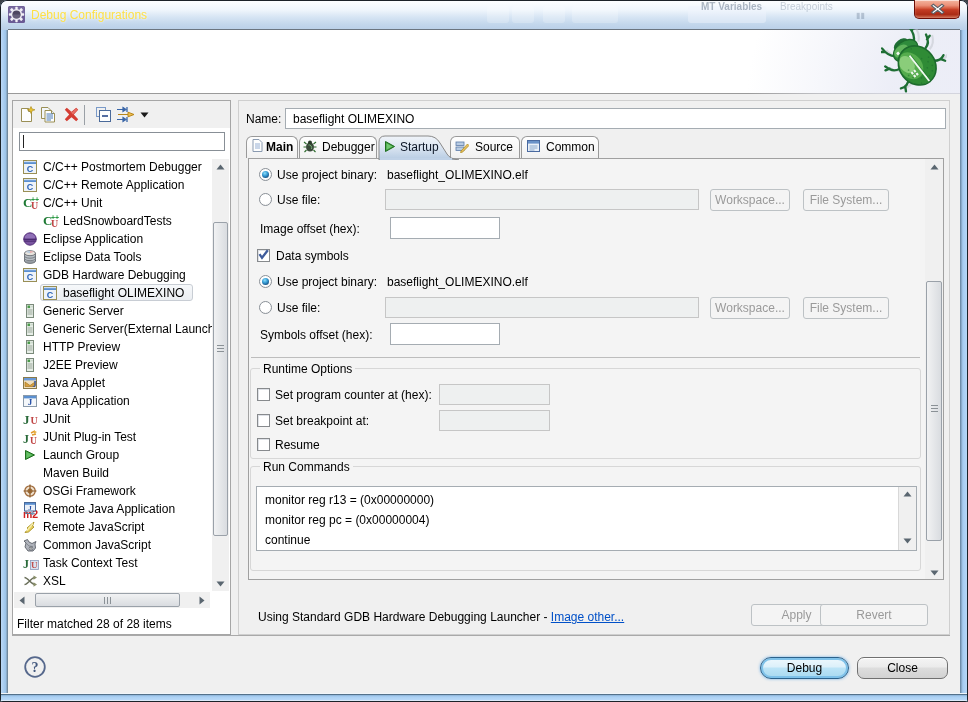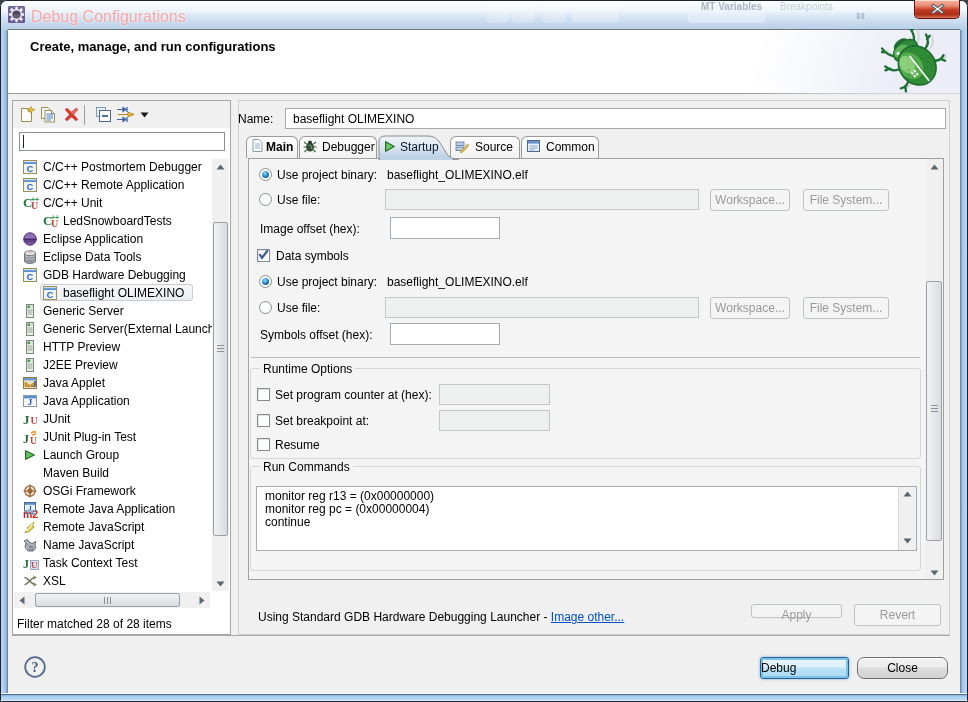--- a/index.html
+++ b/index.html
@@ -18,21 +18,21 @@
 #glassL { position:absolute; left:1px; top:30px; width:7px; height:664px;
   background:linear-gradient(90deg,#bcd8f6 0%,#a9cdf0 40%,#9cc3e8 68%,#7e97ac 88%,#5d7388 100%); }
 #glassR { position:absolute; right:1px; top:30px; width:7px; height:664px;
   background:linear-gradient(90deg,#607e9a 0%,#7d9cba 14%,#a6cbf0 40%,#b6d6f6 100%); }
 #glassB { position:absolute; left:1px; bottom:1px; width:966px; height:8px;
   background:linear-gradient(#f6f9fc 0%,#eef3f8 12%,#55718a 14%,#54718a 26%,#9cc4ea 32%,#aed2f4 55%,#b6d7f7 82%,#dcebfa 94%,#9db8ce 100%); }
 #client { position:absolute; left:8px; top:30px; width:952px; height:663px; background:#f0f0f0; }
 
 
 #titleicon { position:absolute; left:8px; top:6px; width:17px; height:17px; }
-#titletext { position:absolute; left:31px; top:8px; font-size:16px; color:#fca5a5; text-shadow:0 0 3px rgba(255,255,255,.9); }
+#titletext { position:absolute; left:31px; top:8px; font-size:12px; color:#fde047; text-shadow:0 0 3px rgba(255,255,255,.9); }
 .ghost { position:absolute; top:6px; height:17px; border-radius:3px; background:rgba(255,255,255,.22); }
 .ghosttxt { position:absolute; top:1px; font-size:10px; color:rgba(80,100,125,.30); white-space:nowrap; filter:blur(.5px); }
 #closebtn { position:absolute; left:914px; top:0px; width:46px; height:19px;
   border-radius:0 1px 5px 5px; border:1px solid #6c0d05; border-top:none;
   background:linear-gradient(#f4b49e 0%, #eb9078 30%, #d55b40 46%, #c43c24 54%, #ab2c15 80%, #cf6f53 100%);
   box-shadow:inset 0 1px 0 rgba(255,255,255,.55), inset 0 0 2px rgba(255,255,255,.35); }
 #closebtn svg { position:absolute; left:14px; top:2px; }
 
 
 #header { position:absolute; left:8px; top:30px; width:952px; height:64px;
@@ -92,21 +92,20 @@
   <div class="ghosttxt" style="left:701px;color:rgba(60,80,105,.40);font-weight:bold;">MT Variables</div>
   <div class="ghosttxt" style="left:780px;">Breakpoints</div>
   <div class="ghosttxt" style="left:856px;font-size:8px;top:11px;">▮▮</div>
   <div id="closebtn">
     <svg width="17" height="15" viewBox="0 0 17 15">
       <path d="M4 3 L8.5 6.5 L13 3 L15 4.5 L10.5 8 L15 11.5 L13 13 L8.5 9.5 L4 13 L2 11.5 L6.5 8 L2 4.5 Z" fill="#ffffff" stroke="#5a5f66" stroke-width="1.1" transform="scale(0.95) translate(0.6,-0.6)"></path>
     </svg>
   </div>
 
   <div id="header">
-    <div id="headertitle">Create, manage, and run configurations</div>
     <div style="position:absolute;right:0;top:0;width:260px;height:64px;background:radial-gradient(circle 300px at 108% 115%, rgba(230,232,244,.75) 30%, rgba(236,238,247,.45) 55%, rgba(255,255,255,0) 78%);"></div>
   </div>
   <svg class="abs" style="left:881px;top:29px;" width="66" height="64" viewBox="0 0 66 64">
     <g transform="rotate(-38 32 31) translate(32 33) scale(1.08)">
       <g stroke="#c0c4ca" stroke-width="2" fill="none" opacity="0.5" transform="translate(3.2,2.8)">
         <path d="M-11 -15 C-15 -18, -17 -22, -17 -27"></path>
           <path d="M-15 -3 C-20 -4, -23 -7, -25 -12"></path>
         <path d="M-13 9 C-17 12, -21 13, -25 11"></path>
           <path d="M11 -15 C15 -18, 17 -22, 17 -27"></path>
         <path d="M15 -3 C20 -4, 23 -7, 25 -12"></path>
@@ -338,21 +337,21 @@
         <path d="M2 12.5 L5 9 L4 8 L11 2 L9.5 6 L11 7 L5.5 12 Z" fill="#e8d060" stroke="#a89020" stroke-width="0.9"></path>
         <path d="M3.5 11 L10 3.5" stroke="#f8f0b0" stroke-width="1.2"></path>
       </svg></div>
   <div class="abs" style="left:43px;top:520px;white-space:nowrap;">Remote JavaScript</div>
   <div class="abs" style="left:23px;top:538px;"><svg width="14" height="14" viewBox="0 0 14 14">
         <path d="M1 3 L3 5 L2 9 L5 13 L10 13 L12.5 10 L12 6 L13 3.5 L9 5.5 L6 4 L4.5 1.5 Z" fill="#b0b4bc" stroke="#5a5f66" stroke-width="0.9"></path>
         <path d="M3 5 L6 8 L10 8.5" fill="none" stroke="#7a7f86" stroke-width="0.8"></path>
         <circle cx="8" cy="10.5" r="1.8" fill="#e8eaec" stroke="#5a5f66" stroke-width="0.7"></circle>
         <text x="8" y="12" font-family="Liberation Sans" font-size="3.5" text-anchor="middle" fill="#333">9</text>
       </svg></div>
-  <div class="abs" style="left:43px;top:538px;white-space:nowrap;">Name JavaScript</div>
+  <div class="abs" style="left:43px;top:538px;white-space:nowrap;">Common JavaScript</div>
   <div class="abs" style="left:23px;top:556px;"><svg width="16" height="14" viewBox="0 0 16 14">
         <text x="0" y="11.5" font-family="Liberation Serif" font-size="12" font-weight="bold" fill="#2a6a3a">J</text>
         <rect x="7.5" y="4.5" width="8" height="9" fill="#d8e2f0" stroke="#8a9ab8" stroke-width="0.8"></rect>
         <text x="8" y="12" font-family="Liberation Serif" font-size="9" font-weight="bold" fill="#c05050">U</text>
       </svg></div>
   <div class="abs" style="left:43px;top:556px;white-space:nowrap;">Task Context Test</div>
   <div class="abs" style="left:23px;top:574px;"><svg width="14" height="14" viewBox="0 0 14 14">
         <path d="M1.5 3.5 C5 3.5 8 10.5 12 10.5 M1.5 10.5 C5 10.5 8 3.5 12 3.5" fill="none" stroke="#6a6f5a" stroke-width="1.4"></path>
         <path d="M10.5 1.5 L14 3.5 L10.5 5.8 Z" fill="#8a8f6a"></path>
         <path d="M10.5 8.2 L14 10.5 L10.5 12.8 Z" fill="#8a8f6a"></path>
@@ -376,21 +375,21 @@
   <svg class="abs" style="left:199px;top:596px;" width="6" height="9" viewBox="0 0 6 9">
       <path d="M0.5 0.5 L0.5 8.5 L5.5 4.5 Z" fill="#5a6670"></path>
     </svg>
   <div class="sb-thumb-h" style="left:35px;top:593px;width:145px;height:14px;"></div>
   <div class="grip-h" style="left:104px;top:597px;"></div>
   <div class="grip-h" style="left:107px;top:597px;"></div>
   <div class="grip-h" style="left:110px;top:597px;"></div>
   <div class="lbl" style="left:17px;top:617px;">Filter matched 28 of 28 items</div>
 
   <div class="abs" style="left:238px;top:100px;width:712px;height:535px;border:1px solid #cfcfcf;background:#f0f0f0;"></div>
-  <div class="lbl" style="left:238px;top:112px;">Name:</div>
+  <div class="lbl" style="left:246px;top:112px;">Name:</div>
   <div class="wfld" style="left:285px;top:108px;width:661px;height:21px;"></div>
   <div class="lbl" style="left:293px;top:112px;">baseflight OLIMEXINO</div>
   <div class="abs" style="left:248px;top:158px;width:696px;height:422px;border:1px solid #a0a0a0;background:#f4f4f4;"></div>
   <div class="abs" style="left:246px;top:136px;width:52px;height:22px;border:1px solid #9a9a9a;border-bottom:none;border-radius:6px 6px 0 0;background:linear-gradient(#fefefe,#f1f1f1);"></div>
   <div class="lbl" style="left:266px;top:140px;font-weight:bold;">Main</div>
   <div class="abs" style="left:299px;top:136px;width:78px;height:22px;border:1px solid #9a9a9a;border-bottom:none;border-radius:6px 6px 0 0;background:linear-gradient(#fefefe,#f1f1f1);"></div>
   <div class="lbl" style="left:322px;top:140px;">Debugger</div>
   <div class="abs" style="left:450px;top:136px;width:70px;height:22px;border:1px solid #9a9a9a;border-bottom:none;border-radius:6px 6px 0 0;background:linear-gradient(#fefefe,#f1f1f1);"></div>
   <div class="lbl" style="left:475px;top:140px;">Source</div>
   <div class="abs" style="left:521px;top:136px;width:78px;height:22px;border:1px solid #9a9a9a;border-bottom:none;border-radius:6px 6px 0 0;background:linear-gradient(#fefefe,#f1f1f1);"></div>
@@ -480,32 +479,32 @@
   <div class="lbl" style="left:275px;top:388px;">Set program counter at (hex):</div>
   <div class="dfld" style="left:439px;top:384px;width:111px;height:21px;"></div>
   <div class="check" style="left:257px;top:414px;"></div>
   <div class="lbl" style="left:275px;top:414px;">Set breakpoint at:</div>
   <div class="dfld" style="left:439px;top:410px;width:111px;height:21px;"></div>
   <div class="check" style="left:257px;top:438px;"></div>
   <div class="lbl" style="left:275px;top:438px;">Resume</div>
   <div class="grp" style="left:250px;top:466px;width:671px;height:105px;"></div>
   <div class="lbl" style="left:260px;top:460px;background:#f4f4f4;padding:0 3px;">Run Commands</div>
   <div class="wfld" style="left:256px;top:486px;width:661px;height:65px;"></div>
-  <div class="lbl" style="left:265px;top:490px;line-height:13px;">monitor reg r13 = (0x00000000)<br>monitor reg pc = (0x00000004)<br>continue</div>
+  <div class="lbl" style="left:265px;top:490px;line-height:20px;">monitor reg r13 = (0x00000000)<br>monitor reg pc = (0x00000004)<br>continue</div>
   <div class="abs" style="left:898px;top:487px;width:18px;height:63px;background:#f0f0f0;border-left:1px solid #d8d8d8;"></div>
   <svg class="abs" style="left:903px;top:491px;" width="9" height="6" viewBox="0 0 9 6">
       <path d="M4.5 0.5 L8.5 5.5 L0.5 5.5 Z" fill="#5a6670"></path>
     </svg>
   <svg class="abs" style="left:903px;top:538px;" width="9" height="6" viewBox="0 0 9 6">
       <path d="M0.5 0.5 L8.5 0.5 L4.5 5.5 Z" fill="#5a6670"></path>
     </svg>
   <div class="lbl" style="left:258px;top:610px;">Using Standard GDB Hardware Debugging Launcher - <span style="color:#0050c8;text-decoration:underline;">Image other...</span></div>
-  <div class="dbtn" style="left:751px;top:604px;width:91px;height:14px;line-height:20px;">Apply</div>
-  <div class="dbtn" style="left:854px;top:604px;width:87px;height:22px;line-height:20px;">Revert</div>
+  <div class="dbtn" style="left:751px;top:604px;width:91px;height:22px;line-height:20px;">Apply</div>
+  <div class="dbtn" style="left:820px;top:604px;width:108px;height:22px;line-height:20px;">Revert</div>
 
   <div class="abs" style="left:12px;top:635px;width:938px;height:1px;background:#a9a9a9;"></div>
   <svg class="abs" style="left:24px;top:656px;" width="22" height="22" viewBox="0 0 22 22">
       <circle cx="11" cy="11" r="9.8" fill="none" stroke="#56688c" stroke-width="1.8"></circle>
       <text x="11" y="16" text-anchor="middle" font-family="Liberation Serif" font-size="14" font-weight="bold" fill="#44597e">?</text>
     </svg>
-  <div class="abs" style="left:760px;top:657px;width:89px;height:22px;border:1px solid #2c628b;border-radius:3px;background:linear-gradient(#eef8fd 0%,#dcf0fa 45%,#bce4f7 50%,#a8d9f0 100%);box-shadow:inset 0 0 0 2px #7fc2ea, 0 0 3px rgba(80,160,230,.8);line-height:20px;color:#000;">Debug</div>
+  <div class="abs" style="left:760px;top:657px;width:89px;height:22px;border:1px solid #2c628b;border-radius:11px;background:linear-gradient(#eef8fd 0%,#dcf0fa 45%,#bce4f7 50%,#a8d9f0 100%);box-shadow:inset 0 0 0 2px #7fc2ea, 0 0 3px rgba(80,160,230,.8);text-align:center;line-height:20px;color:#000;">Debug</div>
   <div class="abs" style="left:857px;top:657px;width:91px;height:22px;border:1px solid #707070;border-radius:7px;background:linear-gradient(#f4f4f4 0%,#ebebeb 45%,#dddddd 50%,#d2d2d2 100%);box-shadow:inset 0 1px 0 #fff;text-align:center;line-height:20px;color:#000;">Close</div>
 </div>
 
 </body></html>

